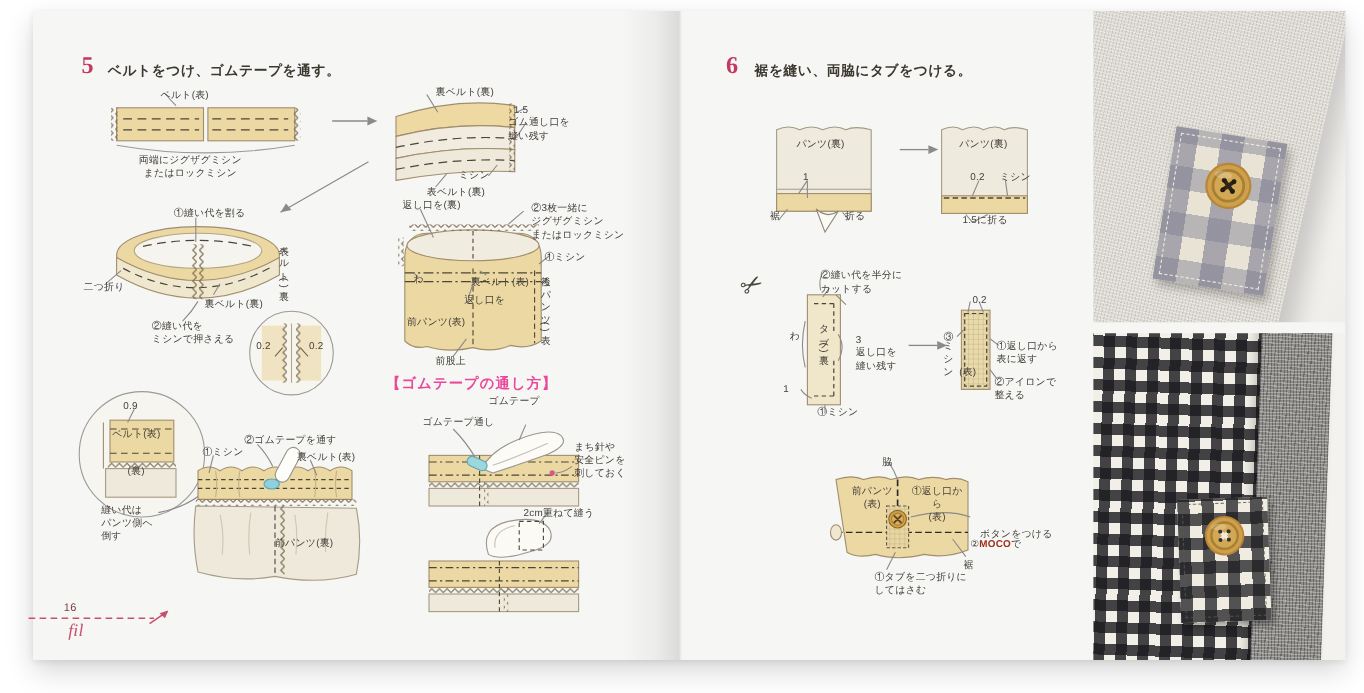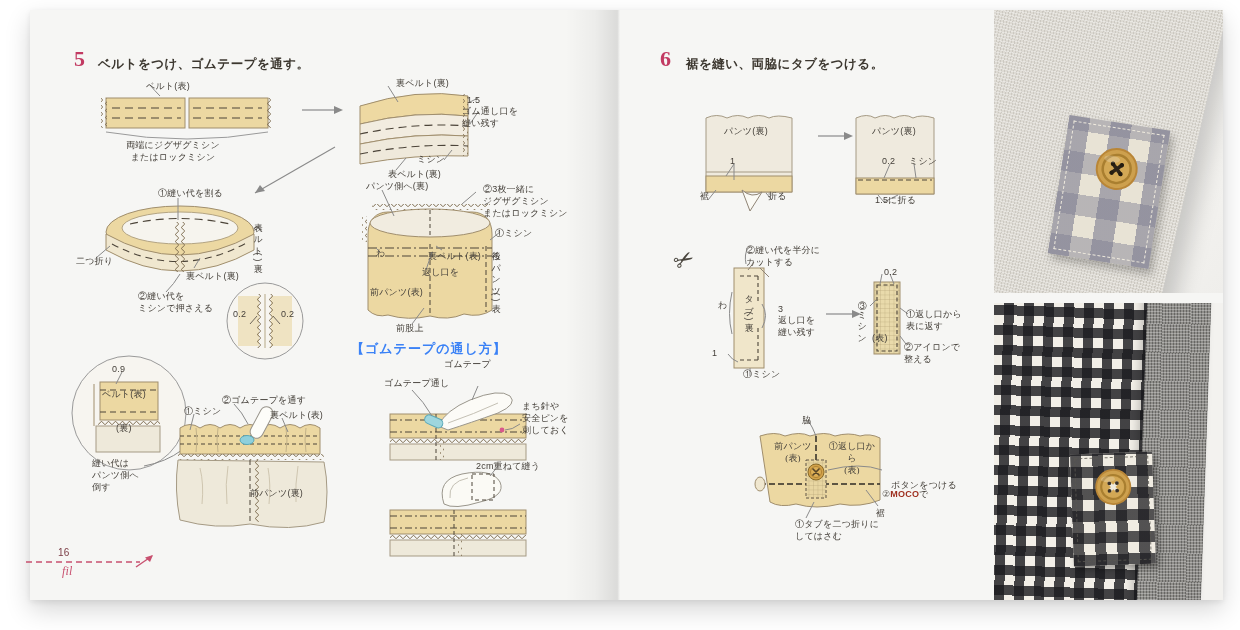--- a/index.html
+++ b/index.html
@@ -4,24 +4,24 @@
 <style>
   html,body{margin:0;padding:0;}
   body{width:1240px;height:630px;background:#ffffff;position:relative;overflow:hidden;
        font-family:"Liberation Sans",sans-serif;}
   #spread{position:absolute;left:30px;top:10px;width:1193px;height:590px;background:#f6f6f4;
           box-shadow:0 10px 24px rgba(0,0,0,0.16),0 2px 6px rgba(0,0,0,0.08);}
   #gutter{position:absolute;left:565px;top:10px;width:55px;height:590px;pointer-events:none;
           background:linear-gradient(to right,rgba(0,0,0,0) 0%,rgba(0,0,0,0.04) 55%,rgba(0,0,0,0.11) 95%,rgba(0,0,0,0) 100%);}
   .lbl{position:absolute;font-size:9px;line-height:1.35;color:#45403a;white-space:pre-line;letter-spacing:0.2px;}
   .lbl.v{writing-mode:vertical-rl;letter-spacing:1.5px;}
-  .lbl.ctr{text-align:center;font-family:Liberation Serif, serif;}
+  .lbl.ctr{text-align:center;}
   .num{position:absolute;font-size:22px;font-weight:bold;color:#c23a62;font-family:"Liberation Serif",serif;}
   .stitle{position:absolute;font-size:12.5px;font-weight:bold;color:#3c372f;letter-spacing:0.5px;}
-  .pinkhead{position:absolute;font-size:13px;font-weight:bold;color:#3b82f6;letter-spacing:1px;}
+  .pinkhead{position:absolute;font-size:13px;font-weight:bold;color:#ec4899;letter-spacing:1px;}
   .moco{color:#9e2f1f;font-weight:bold;}
   svg.d{position:absolute;overflow:visible;}
   .photo{position:absolute;overflow:hidden;background:#f3f2ef;}
   .wall{position:absolute;inset:0;background:linear-gradient(135deg,#f1f0ed 0%,#f6f5f2 60%,#efeeeb 100%);}
   .linen{position:absolute;left:-70px;top:-60px;width:270px;height:380px;transform:rotate(13deg);
          background-color:#dedbd4;
          background-image:repeating-linear-gradient(0deg,rgba(255,255,255,0.35) 0 1px,rgba(0,0,0,0) 1px 3px),
                           repeating-linear-gradient(90deg,rgba(120,115,105,0.18) 0 1px,rgba(0,0,0,0) 1px 3px);
          box-shadow:14px 10px 22px rgba(0,0,0,0.18);}
   .tab-g{position:absolute;left:64px;top:112px;width:102px;height:140px;transform:rotate(9deg);
@@ -139,21 +139,21 @@
   <path d="M16 44 C16 30 24 22 36 22 L120 22 C132 22 140 30 140 44 L140 120 Q128 128 112 124 Q96 131 78 126 Q56 131 36 125 Q24 128 16 120 Z" fill="#ecd8a2" stroke="#a08e6d"></path>
   <ellipse cx="78" cy="33" rx="60" ry="14" fill="#f1ece0" stroke="#a08e6d"></ellipse>
   <rect x="20" y="14" width="118" height="6" fill="url(#zzh)"></rect>
   <rect x="10" y="26" width="5" height="26" fill="url(#zzv)"></rect>
   <line x1="78" y1="20" x2="78" y2="47" stroke="#4c4439" stroke-dasharray="4 3"></line>
   <path d="M16 58 H140 M16 66 H140" stroke="#4c4439" stroke-width="1.1" stroke-dasharray="9 3 2 3" fill="none"></path>
   <line x1="78" y1="54" x2="78" y2="126" stroke="#4c4439" stroke-dasharray="5 3"></line>
   <line x1="134" y1="56" x2="134" y2="122" stroke="#4c4439" stroke-dasharray="5 3"></line>
   <path d="M30 0 L42 26 M110 14 L124 2 M138 50 L148 42 M28 62 L24 58 M80 62 L74 80 M84 56 L90 60 M60 134 L72 118" stroke="#8a8a8a" fill="none"></path>
 </svg>
-<div class="lbl" style="left:366px;top:180px">パンツ側へ(裏)</div>
+<div class="lbl" style="left:366px;top:180px">返し口を(裏)</div>
 <div class="lbl" style="left:483px;top:183px">②3枚一緒に
 ジグザグミシン
 またはロックミシン</div>
 <div class="lbl" style="left:495px;top:227px">①ミシン</div>
 <div class="lbl" style="left:376px;top:247px">わ</div>
 <div class="lbl" style="left:428px;top:250px">裏ベルト(表)</div>
 <div class="lbl" style="left:422px;top:266px">返し口を</div>
 <div class="lbl v" style="left:490px;top:244px">後ろパンツ(表)</div>
 <div class="lbl" style="left:370px;top:286px">前パンツ(表)</div>
 <div class="lbl" style="left:396px;top:322px">前股上</div>
@@ -231,21 +231,21 @@
   <path d="M116 -2 L108 8" stroke="#8a8a8a"></path>
 </svg>
 <div class="lbl" style="left:476px;top:460px">2cm重ねて縫う</div>
 
 <div class="lbl" style="left:58px;top:546px;color:#7a3b44;font-size:10px">16</div>
 <svg class="d" style="left:26px;top:552px" width="136" height="20">
   <path d="M0 10 H114" stroke="#c8506f" stroke-width="1.4" stroke-dasharray="6 4" fill="none"></path>
   <path d="M110 15 L126 4" stroke="#c8506f" stroke-width="1.4"></path>
   <polygon points="127,3 119,5.5 124,10" fill="#c8506f"></polygon>
 </svg>
-<div class="lbl" style="left:62px;top:563px;color:#c8506f;font-family:'Liberation Serif',serif;font-style:italic;font-size:12px">fil</div>
+<div class="lbl" style="left:62px;top:563px;color:#c8506f;font-family:'Liberation Serif',serif;font-style:italic;font-size:16px">fil</div>
 
 <div class="num" style="left:660px;top:46px">6</div>
 <div class="stitle" style="left:686px;top:56px">裾を縫い、両脇にタブをつける。</div>
 
 <svg class="d" style="left:698px;top:106px" width="102" height="108">
   <path d="M8 12 q11 -5 21 0 q11 -5 21 0 q11 -5 21 0 q8 -4 23 0 L94 86 L8 86 Z" fill="#efeade" stroke="#a59a84"></path>
   <rect x="8" y="70" width="86" height="16" fill="#ecd8a2" stroke="#a08e6d"></rect>
   <line x1="8" y1="66" x2="94" y2="66" stroke="#a59a84"></line>
   <path d="M44 84 L52 105 L64 86 Q54 93 44 84 Z" fill="#fbfaf5" stroke="#8f8475"></path>
   <path d="M36 58 L28 70 M36 58 L36 74 M10 94 L18 84 M74 94 L68 87" stroke="#8a8a8a" fill="none"></path>

